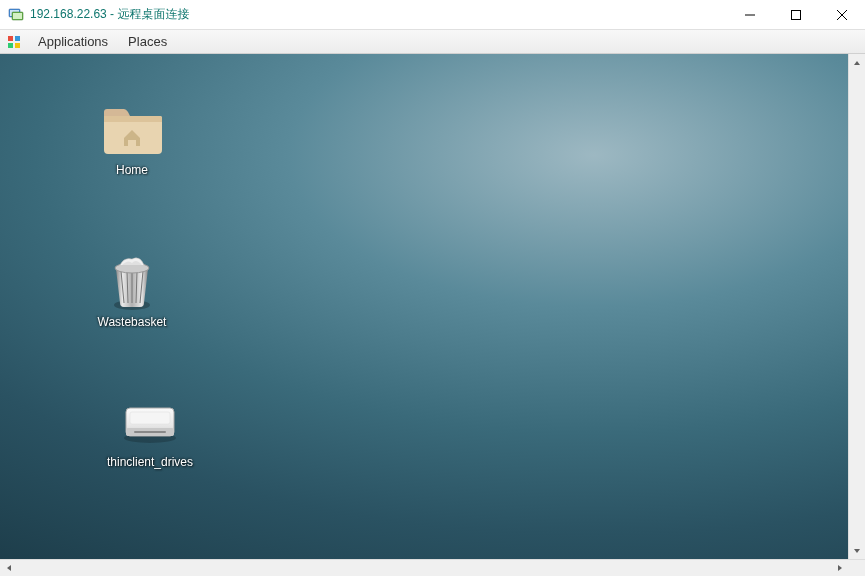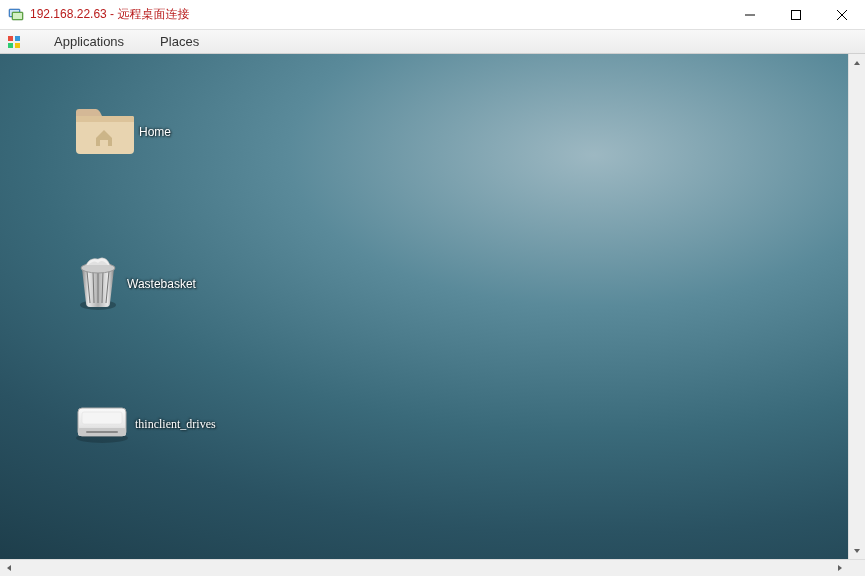--- a/index.html
+++ b/index.html
@@ -22,21 +22,21 @@
       padding-left: 8px;
       border-bottom: 1px solid #e0e0e0;
     }
     .win-titlebar .app-icon {
       width: 16px; height: 16px;
       margin-right: 6px;
       display: flex; align-items: center; justify-content: center;
     }
     .win-titlebar .title {
       flex: 1;
-      color: #b91c1c;
+      color: #0f766e;
       font-size: 12px;
     }
     .win-controls {
       display: flex;
       height: 100%;
     }
     .win-btn {
       width: 46px;
       height: 100%;
       display: flex;
@@ -46,21 +46,21 @@
     }
 
     
     .menu-bar {
       height: 24px;
       background: linear-gradient(#f8f8f8, #ececec);
       border-bottom: 1px solid #d0d0d0;
       display: flex;
       align-items: center;
       padding-left: 6px;
-      gap: 16px;
+      gap: 0;
     }
     .menu-bar .menu-icon {
       width: 18px; height: 18px;
       margin-right: 4px;
       display: flex; align-items: center;
     }
     .menu-item {
       padding: 3px 10px;
       color: #333;
       font-size: 13px;
@@ -121,21 +121,21 @@
       background: radial-gradient(ellipse 120% 100% at 70% 20%, #9db8c2 0%, #5a8a9a 30%, #3a6a7a 55%, #2a5262 75%, #1d3d4a 100%);
       position: relative;
       overflow: hidden;
     }
 
     
     .desktop-icon {
       position: absolute;
       width: 120px;
       display: flex;
-      flex-direction: row;
+      flex-direction: column;
       align-items: center;
       cursor: default;
     }
     .desktop-icon .icon-img {
       width: 64px;
       height: 56px;
       display: flex;
       align-items: center;
       justify-content: center;
       margin-bottom: 4px;
@@ -143,21 +143,21 @@
     .desktop-icon .icon-label {
       color: #fff;
       font-size: 12px;
       text-align: center;
       text-shadow: 1px 1px 2px rgba(0,0,0,0.8), -1px -1px 2px rgba(0,0,0,0.5);
       padding: 1px 3px;
     }
 
     .icon-home { left: 72px; top: 48px; }
     .icon-trash { left: 72px; top: 200px; }
-    .icon-drives { left: 72px; top: 340px; font-family: Liberation Serif, serif; }
+    .icon-drives { left: 90px; top: 340px; }
   </style>
 </head>
 <body>
 
 <div class="win-titlebar">
   <span class="app-icon">
     <svg width="16" height="16" viewBox="0 0 16 16">
       <rect x="1" y="2" width="11" height="8" rx="1" fill="#4a90d9" stroke="#2a5a9a" stroke-width="0.5"></rect>
       <rect x="2" y="3" width="9" height="6" fill="#cde4f7"></rect>
       <rect x="4" y="5" width="11" height="8" rx="1" fill="#6ab04c" stroke="#3a7a2a" stroke-width="0.5"></rect>

